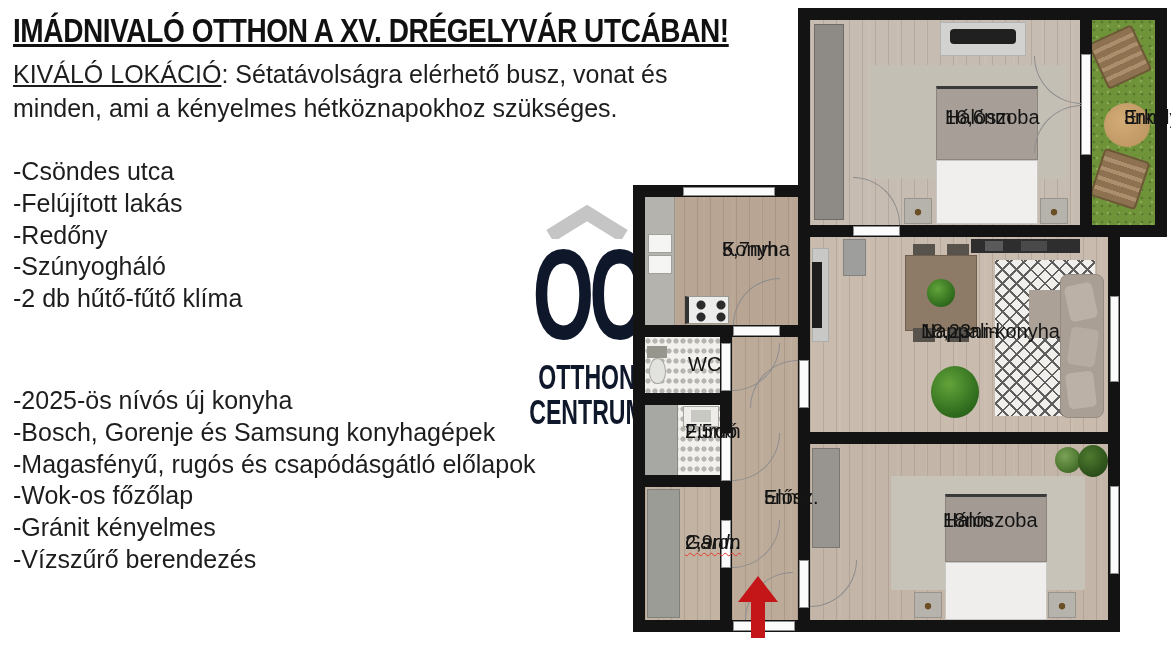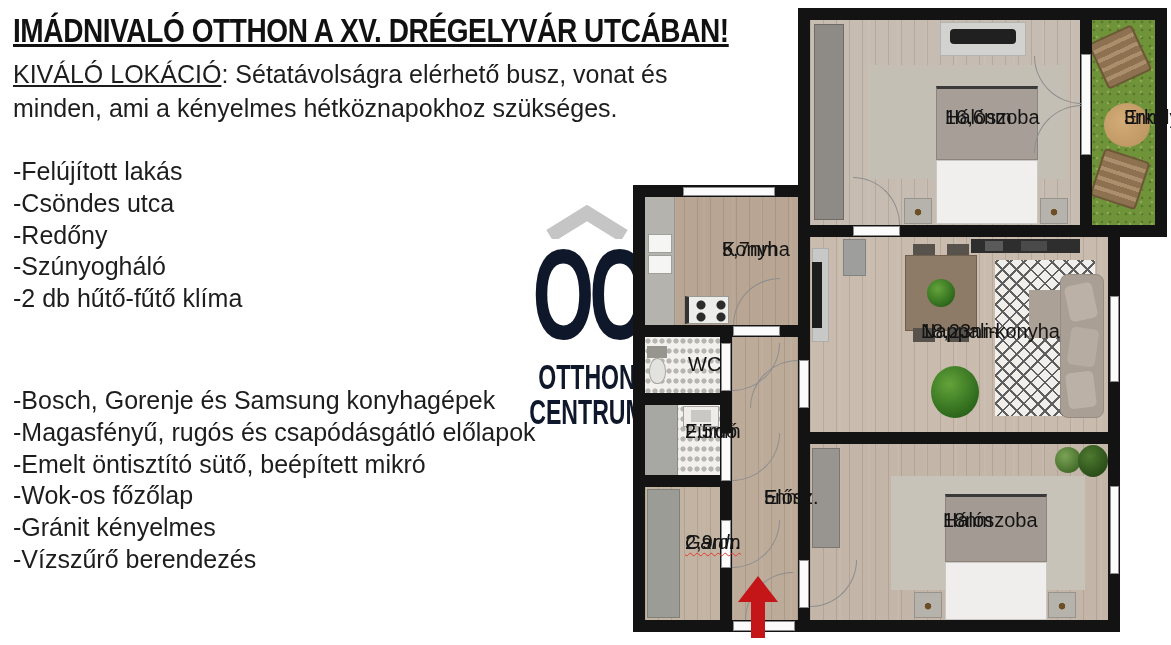--- a/index.html
+++ b/index.html
@@ -75,31 +75,31 @@
       <div class="mono">OC</div>
       <div class="l1">OTTHON</div>
       <div class="l2">CENTRUM</div>
     </div>
   </div>
 
   <h1 class="title">IMÁDNIVALÓ OTTHON A XV. DRÉGELYVÁR UTCÁBAN!</h1>
   <p class="intro"><span class="lbl">KIVÁLÓ LOKÁCIÓ</span><span>: Sétatávolságra elérhető busz, vonat és minden, ami a kényelmes hétköznapokhoz szükséges.</span></p>
 
   <div class="feat feat1">
+    <div>-Csöndes utca</div>
     <div>-Felújított lakás</div>
-    <div>-Csöndes utca</div>
     <div>-Redőny</div>
     <div>-Szúnyogháló</div>
     <div>-2 db hűtő-fűtő klíma</div>
   </div>
 
   <div class="feat feat2">
+    <div>-2025-ös nívós új konyha</div>
     <div>-Bosch, Gorenje és Samsung konyhagépek</div>
     <div>-Magasfényű, rugós és csapódásgátló előlapok</div>
-    <div>-Emelt öntisztító sütő, beépített mikró</div>
     <div>-Wok-os főzőlap</div>
     <div>-Gránit kényelmes</div>
     <div>-Vízszűrő berendezés</div>
   </div>
 
   <div class="plan">
 
     <div class="fl wood" style="left:177px;top:12px;width:270px;height:205px;background-color:#c6bcb1;"></div>
     <div class="fl grass" style="left:459px;top:12px;width:63px;height:205px;"></div>
     <div class="fl wood" style="left:177px;top:229px;width:298px;height:195px;background-color:#c9bcae;"></div>

